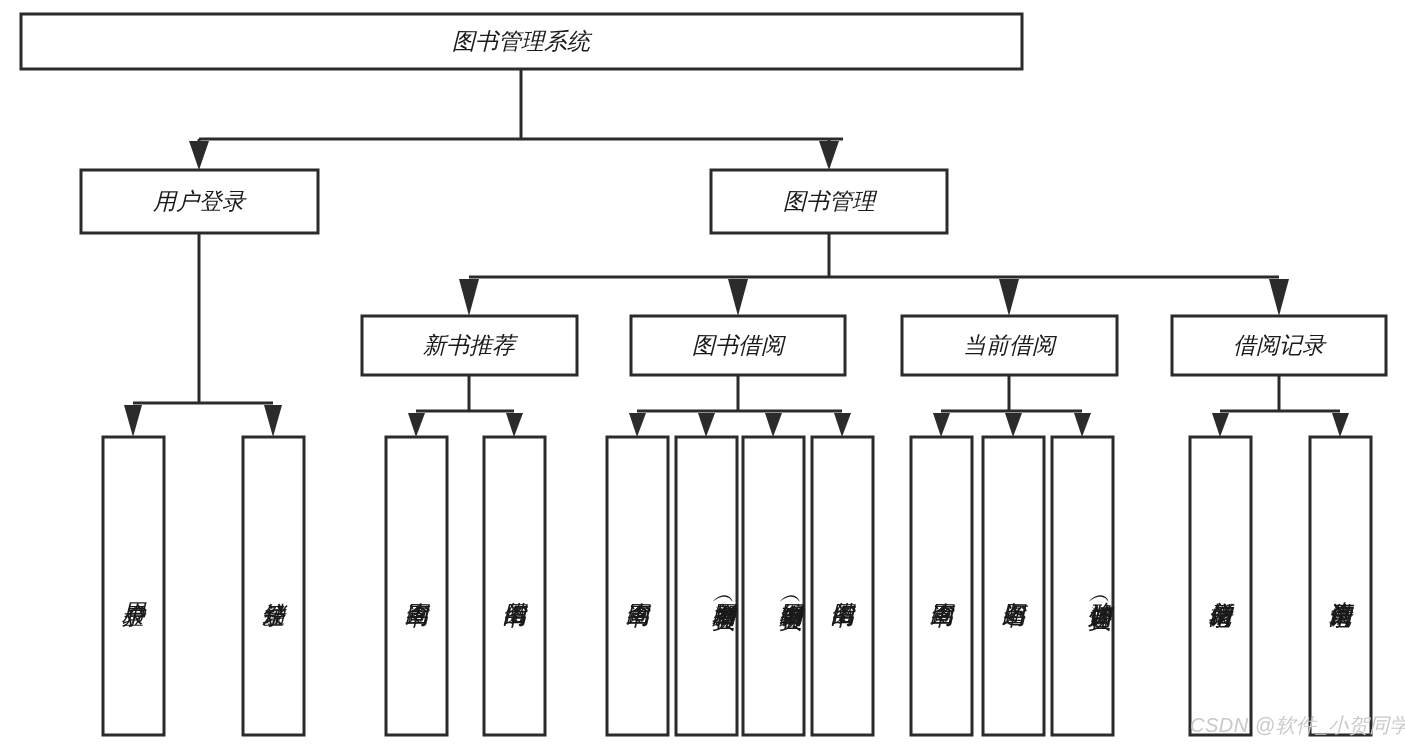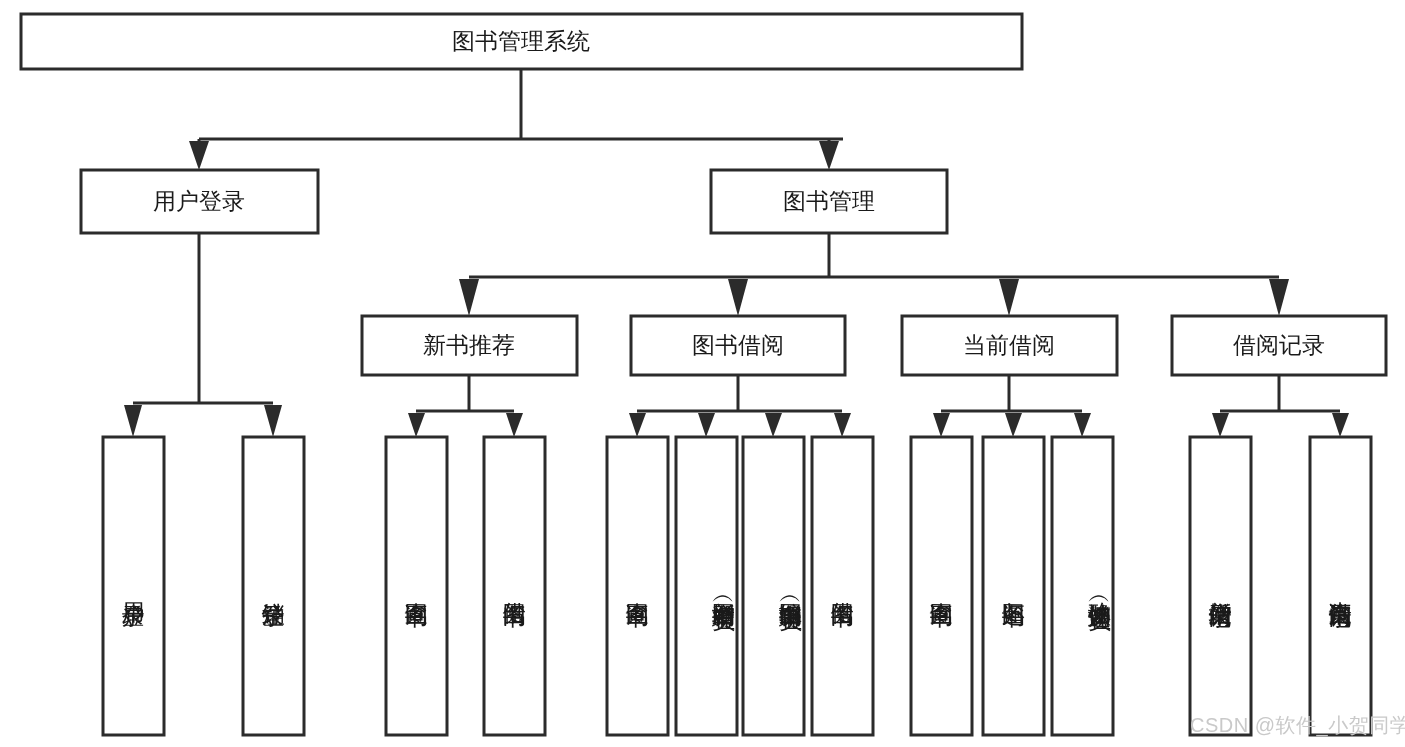--- a/index.html
+++ b/index.html
@@ -11,20 +11,21 @@
     width: 1405px;
     height: 747px;
     font-family: "Liberation Sans", "DejaVu Sans", sans-serif;
     overflow: hidden;
   }
   #diagram-root {
     position: relative;
     width: 1127px;
     height: 747px;
     background: #ffffff;
+    font-style: italic;
   }
   svg.diagram-canvas {
     position: absolute;
     top: 0;
     left: 0;
     width: 1405px;
     height: 747px;
   }
   .node-box {
     fill: #ffffff;

